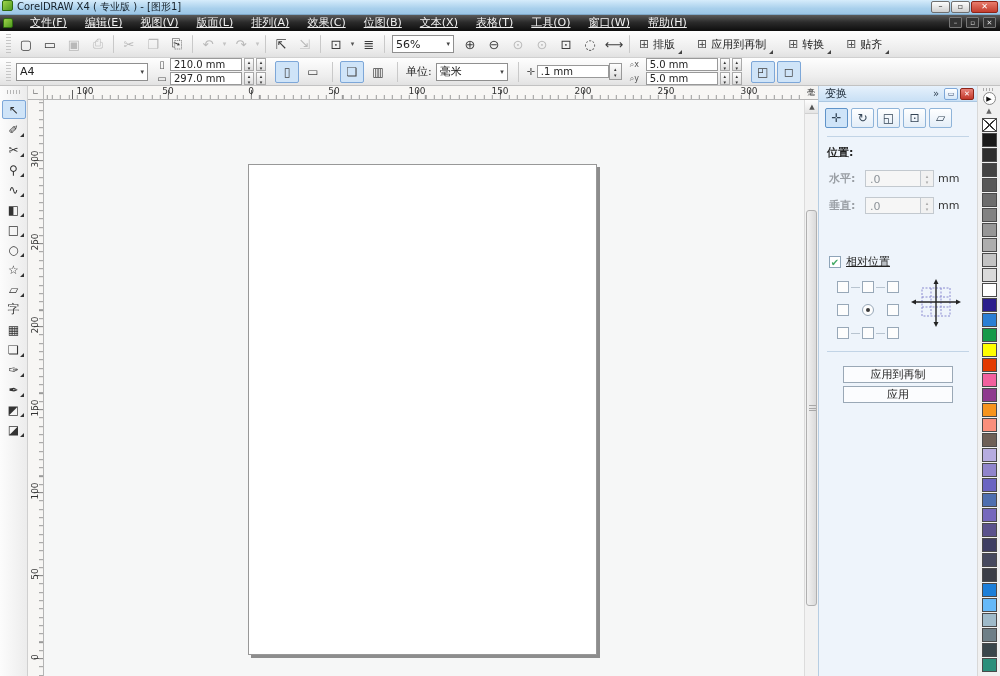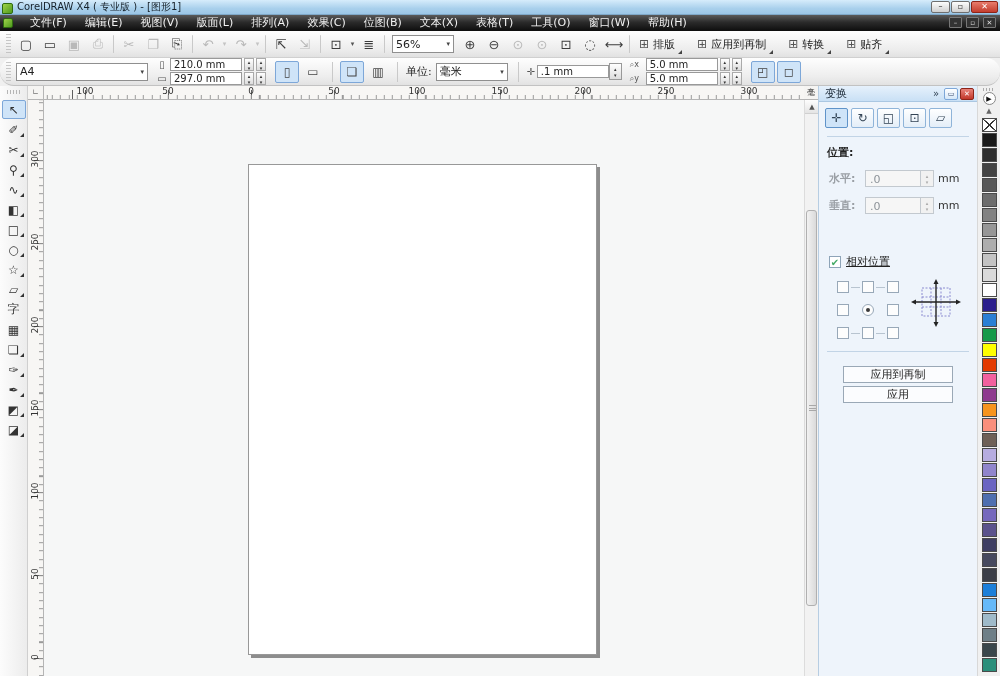--- a/index.html
+++ b/index.html
@@ -3,47 +3,47 @@
 <meta charset="utf-8">
 <style>
   * { margin:0; padding:0; box-sizing:border-box; }
   html,body { background:#555; }
   #app { position:relative; width:1000px; height:676px; background:#f0f0f0;
          font-family:"DejaVu Sans","Liberation Sans",sans-serif; font-size:11px; color:#222;
          overflow:hidden; user-select:none; }
 
   
   .titlebar { position:absolute; left:0; top:0; width:100%; height:15px;
-    background:linear-gradient(#d6ecfb,#a9d0ec 60%,#9cc6e6); display:flex; align-items:flex-end;
+    background:linear-gradient(#d6ecfb,#a9d0ec 60%,#9cc6e6); display:flex; align-items:flex-start;
     padding-left:2px; border-bottom:1px solid #7fa8c8; }
   .appicon { width:11px; height:11px; border-radius:2px 2px 2px 0;
     background:linear-gradient(135deg,#9fd34a,#4e9a1e); border:1px solid #2f6b10; margin-right:4px; }
   .titletext { font-size:10px; color:#17222b; }
   .winbtns { position:absolute; right:2px; top:1px; display:flex; gap:1px; }
   .wbtn { width:19px; height:12px; border:1px solid #6f6f6f; border-radius:2px;
     background:linear-gradient(#fdfdfd,#cfcfcf); font-size:8px; line-height:10px; text-align:center; color:#333; }
   .wbtn.close { width:27px; background:linear-gradient(#e87c6d,#c33d2e); color:#fff; border-color:#8d2418; font-weight:bold; }
 
   
   .menubar { position:absolute; left:0; top:15px; width:100%; height:16px;
     background:linear-gradient(#5a5a5a,#2b2b2b 45%,#0d0d0d); color:#eee;
     display:flex; align-items:center; padding-left:3px; }
   .appicon.small { width:10px; height:10px; margin-right:8px; }
-  .menus { display:flex; height:100%; }
+  .menus { display:flex; height:100%;text-decoration:underline; }
   .menu-item { padding:0 9px; line-height:16px; font-size:11px; color:#f2f2f2; cursor:default; }
   .docbtns { position:absolute; right:4px; top:2px; display:flex; gap:4px; }
   .dbtn { width:13px; height:11px; font-size:7px; line-height:11px; text-align:center;
     color:#ddd; border:1px solid #777; background:#333; border-radius:1px; }
 
   
   .toolbar, .propbar { position:absolute; left:0; width:100%;
     background:linear-gradient(#fefefe,#ededed 70%,#e2e2e2);
     display:flex; align-items:center; padding-left:3px; }
   .toolbar { top:31px; height:27px; border-bottom:1px solid #d0d0d0; }
-  .propbar { top:58px; height:28px; border-bottom:1px solid #c2c2c2;border-radius:14px; }
+  .propbar { top:58px; height:28px; border-bottom:1px solid #c2c2c2; }
   .grip { width:5px; height:20px; margin:0 3px;
     background:repeating-linear-gradient(#bbb 0 1px,transparent 1px 3px); opacity:.8; }
   .iconrow, .textbtns { display:flex; align-items:center; }
   .tbtn { width:24px; height:22px; display:flex; align-items:center; justify-content:center;
     font-size:13px; color:#3c3c3c; border:1px solid transparent; border-radius:2px; }
   .tbtn.disabled { color:#b9b9b9; }
   .tbtn.caret { width:9px; font-size:7px; color:#555; }
   .tbtn.caret.disabled { color:#c4c4c4; }
   .tbtn.sep { width:1px; height:18px; background:#c9c9c9; border:none; margin:0 3px; pointer-events:none; }
   .combo { height:18px; background:#fff; border:1px solid #8f8f8f; display:flex; align-items:center;

